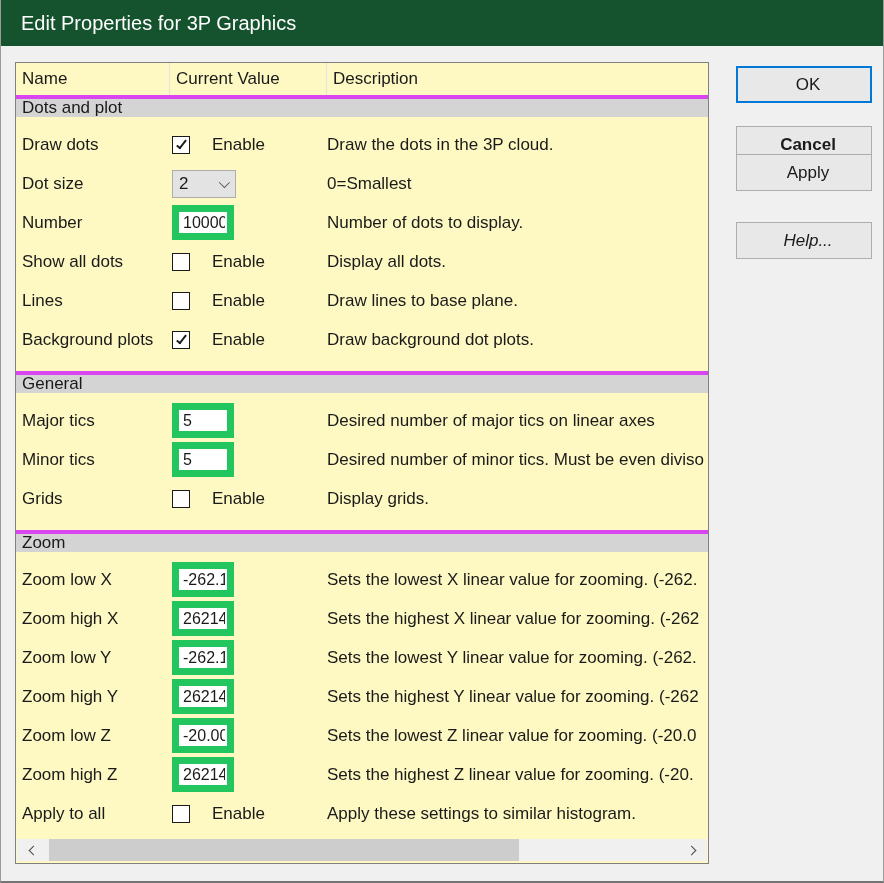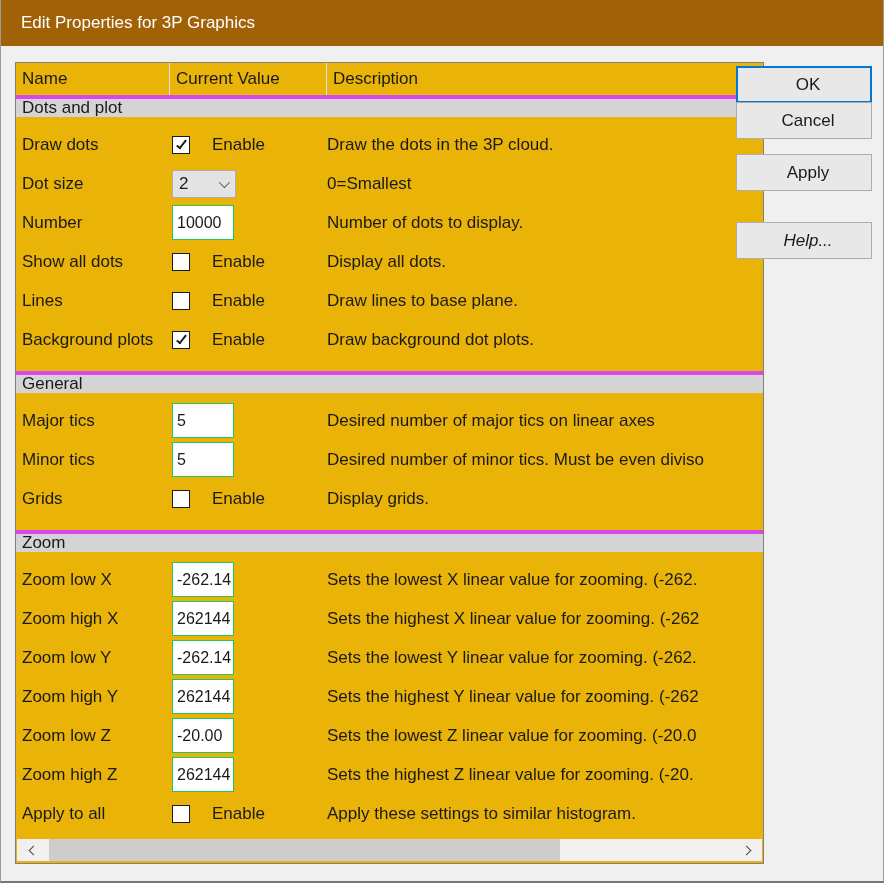--- a/index.html
+++ b/index.html
@@ -9,30 +9,30 @@
     background: #f0f0f0;
     color: #1a1a1a;
     position: relative;
     border-left: 1px solid #9b9b9b;
     border-right: 1px solid #9b9b9b;
     border-bottom: 2px solid #757575;
   }
 
   
   .titlebar {
-    height: 46px; background: #a16207; color: #ffffff;
+    height: 46px; background: #14532d; color: #ffffff;
     display: flex; align-items: center; padding-left: 20px;
-    font-size: 17px;
+    font-size: 20px;
   }
 
   
   .panel {
     position: absolute; left: 14px; top: 62px;
-    width: 749px; height: 802px;
-    background: #eab308;
+    width: 694px; height: 802px;
+    background: #fef9c3;
     border: 1px solid #808080;
     overflow: hidden;
   }
   .hdr-row { display: flex; height: 32px; align-items: center; padding-left: 6px; font-size: 17px; }
   .hdr-cell { height: 100%; display: flex; align-items: center; }
   .hdr-name  { width: 148px; border-right: 1px solid #e3e3e3; }
   .hdr-value { width: 157px; border-right: 1px solid #e3e3e3; padding-left: 6px; }
   .hdr-desc  { flex: 1; padding-left: 6px; }
 
   .section-bar {
@@ -62,21 +62,21 @@
   .checkmark {
     display: none; width: 5px; height: 11px; margin-top: -3px;
     border-right: 2px solid #1a1a1a; border-bottom: 2px solid #1a1a1a;
     transform: rotate(38deg);
   }
   .checkbox.checked .checkmark { display: block; }
   .cb-label { margin-left: 22px; }
 
   
   .txt {
-    width: 62px; height: 35px; border: 1px solid #22c55e; background: #fff;
+    width: 62px; height: 35px; border: 7px solid #22c55e; background: #fff;
     font-family: "Liberation Sans", "DejaVu Sans", sans-serif;
     font-size: 16px; padding: 0 2px 0 4px; color: #1a1a1a; outline: none;
   }
 
   
   .combo {
     width: 64px; height: 28px; background: #e3e3e3; border: 1px solid #adadad;
     display: inline-flex; align-items: center; justify-content: space-between;
     padding: 0 8px 0 6px; font-size: 17px; cursor: default;
   }
@@ -108,21 +108,21 @@
   
   .btn {
     position: absolute; left: 735px; width: 136px; height: 37px;
     background: #e8e8e8; border: 1px solid #adadad; font-size: 17px;
     display: flex; align-items: center; justify-content: center;
     font-family: "Liberation Sans", "DejaVu Sans", sans-serif;
     color: #1a1a1a; cursor: default; padding-left: 8px;
   }
   .btn.default { border: 2px solid #0078d7; }
   #btn-ok { top: 66px; }
-  #btn-cancel { top: 102px; }
+  #btn-cancel { top: 126px; font-weight: bold; }
   #btn-apply { top: 154px; }
   #btn-help { top: 222px; font-style: italic; }
 </style>
 </head>
 <body>
 
 <div class="titlebar">
   <span>Edit Properties for 3P Graphics</span>
 </div>
 

